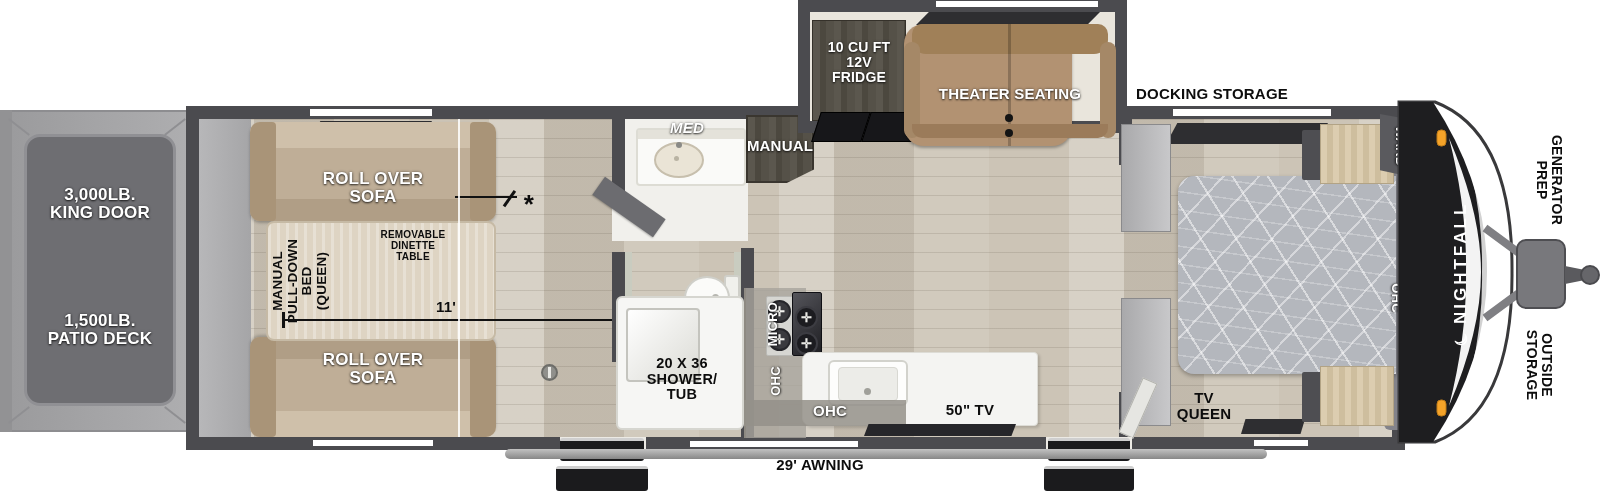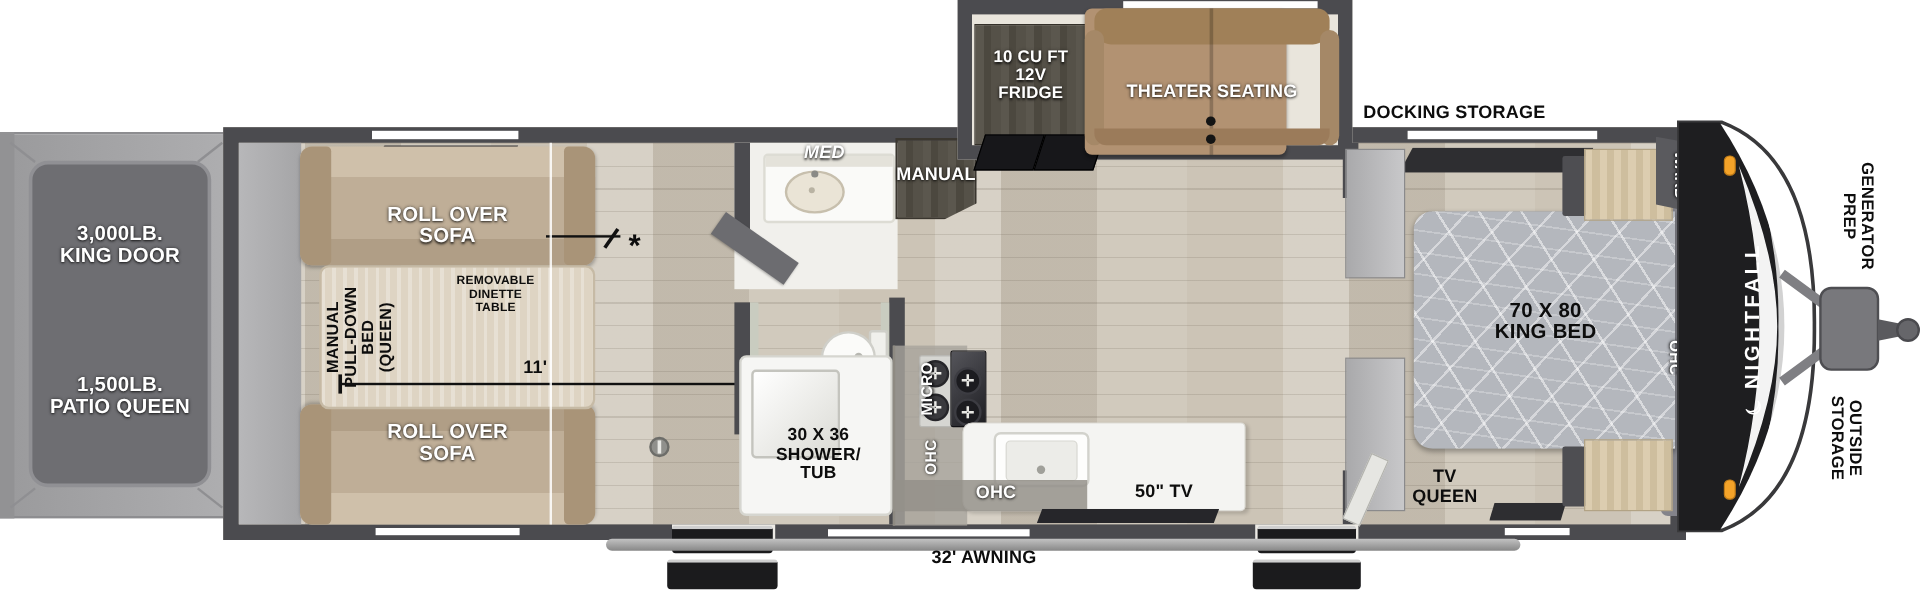--- a/index.html
+++ b/index.html
@@ -30,21 +30,21 @@
   <div class="abs" style="left:0;top:110px;width:193px;height:322px;background:linear-gradient(90deg,#9a9a9c,#aeaeb0);border:2px solid #8d8d90;box-sizing:border-box;"></div>
   <div class="abs" style="left:0;top:110px;width:12px;height:322px;background:#929294;"></div>
   <div class="abs" style="left:24px;top:134px;width:152px;height:272px;background:#6e6e72;border:3px solid #909094;border-radius:16px;box-sizing:border-box;"></div>
   <div class="abs" style="left:6px;top:126px;width:26px;height:2px;background:#8f8f92;transform:rotate(38deg);"></div>
   <div class="abs" style="left:6px;top:414px;width:26px;height:2px;background:#8f8f92;transform:rotate(-38deg);"></div>
   <div class="abs" style="left:162px;top:126px;width:26px;height:2px;background:#8f8f92;transform:rotate(-38deg);"></div>
   <div class="abs" style="left:162px;top:414px;width:26px;height:2px;background:#8f8f92;transform:rotate(38deg);"></div>
   <div class="lbl w" style="left:28px;top:186px;width:144px;font-size:17px;">3,000LB.
 KING DOOR</div>
   <div class="lbl w" style="left:28px;top:312px;width:144px;font-size:17px;">1,500LB.
-PATIO QUEEN</div>
+PATIO DECK</div>
 
   <div class="abs floor" style="left:186px;top:106px;width:1219px;height:344px;border:13px solid #4b4b4f;box-sizing:border-box;"></div>
 
   <div class="abs" style="left:199px;top:119px;width:52px;height:318px;background:linear-gradient(90deg,#b7b7b9,#a5a5a7);"></div>
 
   <div class="abs sill" style="left:310px;top:109px;width:122px;height:7px;"></div>
   <div class="abs wallglass" style="left:312px;top:121px;width:120px;height:15px;"></div>
   <div class="abs sill" style="left:313px;top:440px;width:120px;height:6px;"></div>
   <div class="abs wallglass" style="left:315px;top:420px;width:118px;height:15px;"></div>
   <div class="abs sill" style="left:690px;top:441px;width:168px;height:6px;"></div>
@@ -112,21 +112,21 @@
   <div class="abs" style="left:734px;top:252px;width:7px;height:100px;background:#c9ccc0;"></div>
 
   <div class="abs" style="left:684px;top:268px;width:58px;height:58px;">
     <div class="abs" style="left:40px;top:7px;width:16px;height:44px;background:#f0f0ec;border:2px solid #cfcfc9;border-radius:3px;box-sizing:border-box;"></div>
     <div class="abs" style="left:0;top:8px;width:46px;height:44px;background:#fbfbf9;border:2px solid #cfcfc9;border-radius:50%;box-sizing:border-box;"></div>
     <div class="abs" style="left:28px;top:26px;width:7px;height:7px;border-radius:50%;background:#b7b7b1;"></div>
   </div>
 
   <div class="abs" style="left:616px;top:296px;width:128px;height:134px;background:#f6f6f4;border:2px solid #d6d6d0;border-radius:6px;box-sizing:border-box;">
     <div class="abs" style="left:8px;top:10px;width:74px;height:74px;background:linear-gradient(135deg,#ffffff,#dbdbd5);border:2px solid #c4c4be;border-radius:4px;box-sizing:border-box;"></div>
-    <div class="lbl d" style="left:8px;top:58px;width:112px;font-size:14.5px;">30 X 36
+    <div class="lbl d" style="left:8px;top:58px;width:112px;font-size:14.5px;">20 X 36
 SHOWER/
 TUB</div>
   </div>
 
   <div class="abs wood-dark" style="left:746px;top:115px;width:68px;height:68px;border:2px solid #3a362f;box-sizing:border-box;clip-path:polygon(0 0,100% 0,100% 80%,60% 100%,0 100%);"></div>
   <div class="lbl w" style="left:742px;top:138px;width:76px;font-size:15px;">MANUAL</div>
 
   <div class="abs" style="left:744px;top:288px;width:62px;height:150px;background:rgba(168,164,156,.8);border-left:2px solid #8e8a82;box-sizing:border-box;"></div>
   <div class="abs" style="left:766px;top:296px;width:26px;height:58px;background:#d6d6d2;border:1px solid #b9b9b5;border-radius:2px;"></div>
   <div class="abs" style="left:792px;top:292px;width:28px;height:62px;background:linear-gradient(135deg,#55555b,#1e1e22);border:1px solid #101014;border-radius:2px;"></div>
@@ -150,21 +150,21 @@
   <div class="abs" style="left:798px;top:0;width:329px;height:133px;border:12px solid #4b4b4f;background:#e9e5dc;box-sizing:border-box;"></div>
   <div class="abs sill" style="left:936px;top:1px;width:162px;height:6px;"></div>
   <div class="abs wallglass" style="left:916px;top:12px;width:184px;height:13px;"></div>
   <div class="abs wood-dark" style="left:812px;top:20px;width:94px;height:101px;border:1px solid #35312a;box-sizing:border-box;"></div>
   <div class="lbl w" style="left:812px;top:40px;width:94px;font-size:14px;">10 CU FT
 12V
 FRIDGE</div>
   <div class="abs" style="left:816px;top:112px;width:48px;height:28px;background:#17171a;border:1px solid #000;transform:skewX(-18deg);"></div>
   <div class="abs" style="left:866px;top:112px;width:48px;height:28px;background:#17171a;border:1px solid #000;transform:skewX(-18deg);"></div>
 
-  <div class="abs" style="left:904px;top:7px;width:168px;height:122px;background:#b29272;border-radius:6px;box-shadow:0 2px 3px rgba(0,0,0,.3);">
+  <div class="abs" style="left:904px;top:24px;width:168px;height:122px;background:#b29272;border-radius:20px;box-shadow:0 2px 3px rgba(0,0,0,.3);">
     <div class="abs" style="left:8px;top:0;width:196px;height:30px;background:#a08058;border-radius:10px 10px 14px 14px;"></div>
     <div class="abs" style="left:0;top:18px;width:16px;height:96px;background:#a58867;border-radius:8px;"></div>
     <div class="abs" style="left:196px;top:18px;width:16px;height:96px;background:#a58867;border-radius:8px;"></div>
     <div class="abs" style="left:104px;top:0;width:3px;height:122px;background:rgba(0,0,0,.22);"></div>
     <div class="abs" style="left:8px;top:100px;width:196px;height:14px;background:#9b7b5a;border-radius:0 0 10px 10px;"></div>
     <div class="lbl w" style="left:18px;top:62px;width:176px;font-size:15px;">THEATER SEATING</div>
     <div class="abs" style="left:101px;top:90px;width:8px;height:8px;border-radius:50%;background:#141414;"></div>
     <div class="abs" style="left:101px;top:105px;width:8px;height:8px;border-radius:50%;background:#141414;"></div>
   </div>
 
@@ -177,22 +177,20 @@
   <div class="abs" style="left:1130px;top:378px;width:14px;height:58px;background:#e6e6e2;border:1px solid #b3b3ae;transform:rotate(24deg);"></div>
 
   <div class="abs" style="left:1384px;top:168px;width:20px;height:262px;background:#83838a;border-radius:6px 0 0 6px;"></div>
 
   <div class="abs" style="left:1178px;top:176px;width:218px;height:198px;border-radius:16px 0 0 16px;background:#b4b7bd;
               background-image:
                 repeating-linear-gradient(58deg, rgba(255,255,255,.5) 0 2px, rgba(0,0,0,0) 2px 30px),
                 repeating-linear-gradient(-47deg, rgba(255,255,255,.45) 0 2px, rgba(0,0,0,0) 2px 26px),
                 repeating-linear-gradient(8deg, rgba(255,255,255,.25) 0 1.5px, rgba(0,0,0,0) 1.5px 18px);
               box-shadow:0 2px 4px rgba(0,0,0,.3);"></div>
-  <div class="lbl d" style="left:1218px;top:250px;width:140px;font-size:17px;">70 X 80
-KING BED</div>
 
   <div class="abs" style="left:1302px;top:130px;width:20px;height:50px;background:#4e4e52;border-radius:2px;"></div>
   <div class="abs tan-wood" style="left:1320px;top:124px;width:74px;height:60px;box-sizing:border-box;"></div>
   <div class="abs" style="left:1302px;top:372px;width:20px;height:50px;background:#4e4e52;border-radius:2px;"></div>
   <div class="abs tan-wood" style="left:1320px;top:366px;width:74px;height:60px;box-sizing:border-box;"></div>
 
   <div class="abs" style="left:1380px;top:114px;width:36px;height:64px;background:#5a5a5e;clip-path:polygon(0 0,100% 10%,100% 100%,0 88%);"></div>
   <div class="lbl w" style="left:1371px;top:137px;width:54px;height:18px;font-size:13px;transform:rotate(90deg);">WARD</div>
   <div class="lbl w" style="left:1367px;top:289px;width:54px;height:18px;font-size:13px;transform:rotate(90deg);">OHC</div>
   <div class="lbl d" style="left:1172px;top:390px;width:64px;font-size:15px;">TV
@@ -224,16 +222,16 @@
   <div class="abs" style="left:556px;top:438px;width:92px;height:52px;">
     <div style="position:absolute;left:4px;top:0;width:84px;height:20px;background:#1b1b1d;border-top:3px solid #cfcfcf;border-radius:3px;"></div>
     <div style="position:absolute;left:0;top:28px;width:92px;height:22px;background:#1b1b1d;border-top:3px solid #cfcfcf;border-radius:3px;"></div>
   </div>
   <div class="abs" style="left:1044px;top:438px;width:90px;height:52px;">
     <div style="position:absolute;left:4px;top:0;width:82px;height:20px;background:#1b1b1d;border-top:3px solid #cfcfcf;border-radius:3px;"></div>
     <div style="position:absolute;left:0;top:28px;width:90px;height:22px;background:#1b1b1d;border-top:3px solid #cfcfcf;border-radius:3px;"></div>
   </div>
 
   <div class="abs" style="left:505px;top:449px;width:762px;height:10px;border-radius:5px;background:linear-gradient(180deg,#c2c2c2,#878787);"></div>
-  <div class="lbl d" style="left:740px;top:457px;width:160px;font-size:15px;">32' AWNING</div>
+  <div class="lbl d" style="left:740px;top:457px;width:160px;font-size:15px;">29' AWNING</div>
 
 
 </div>
 
 </body></html>

